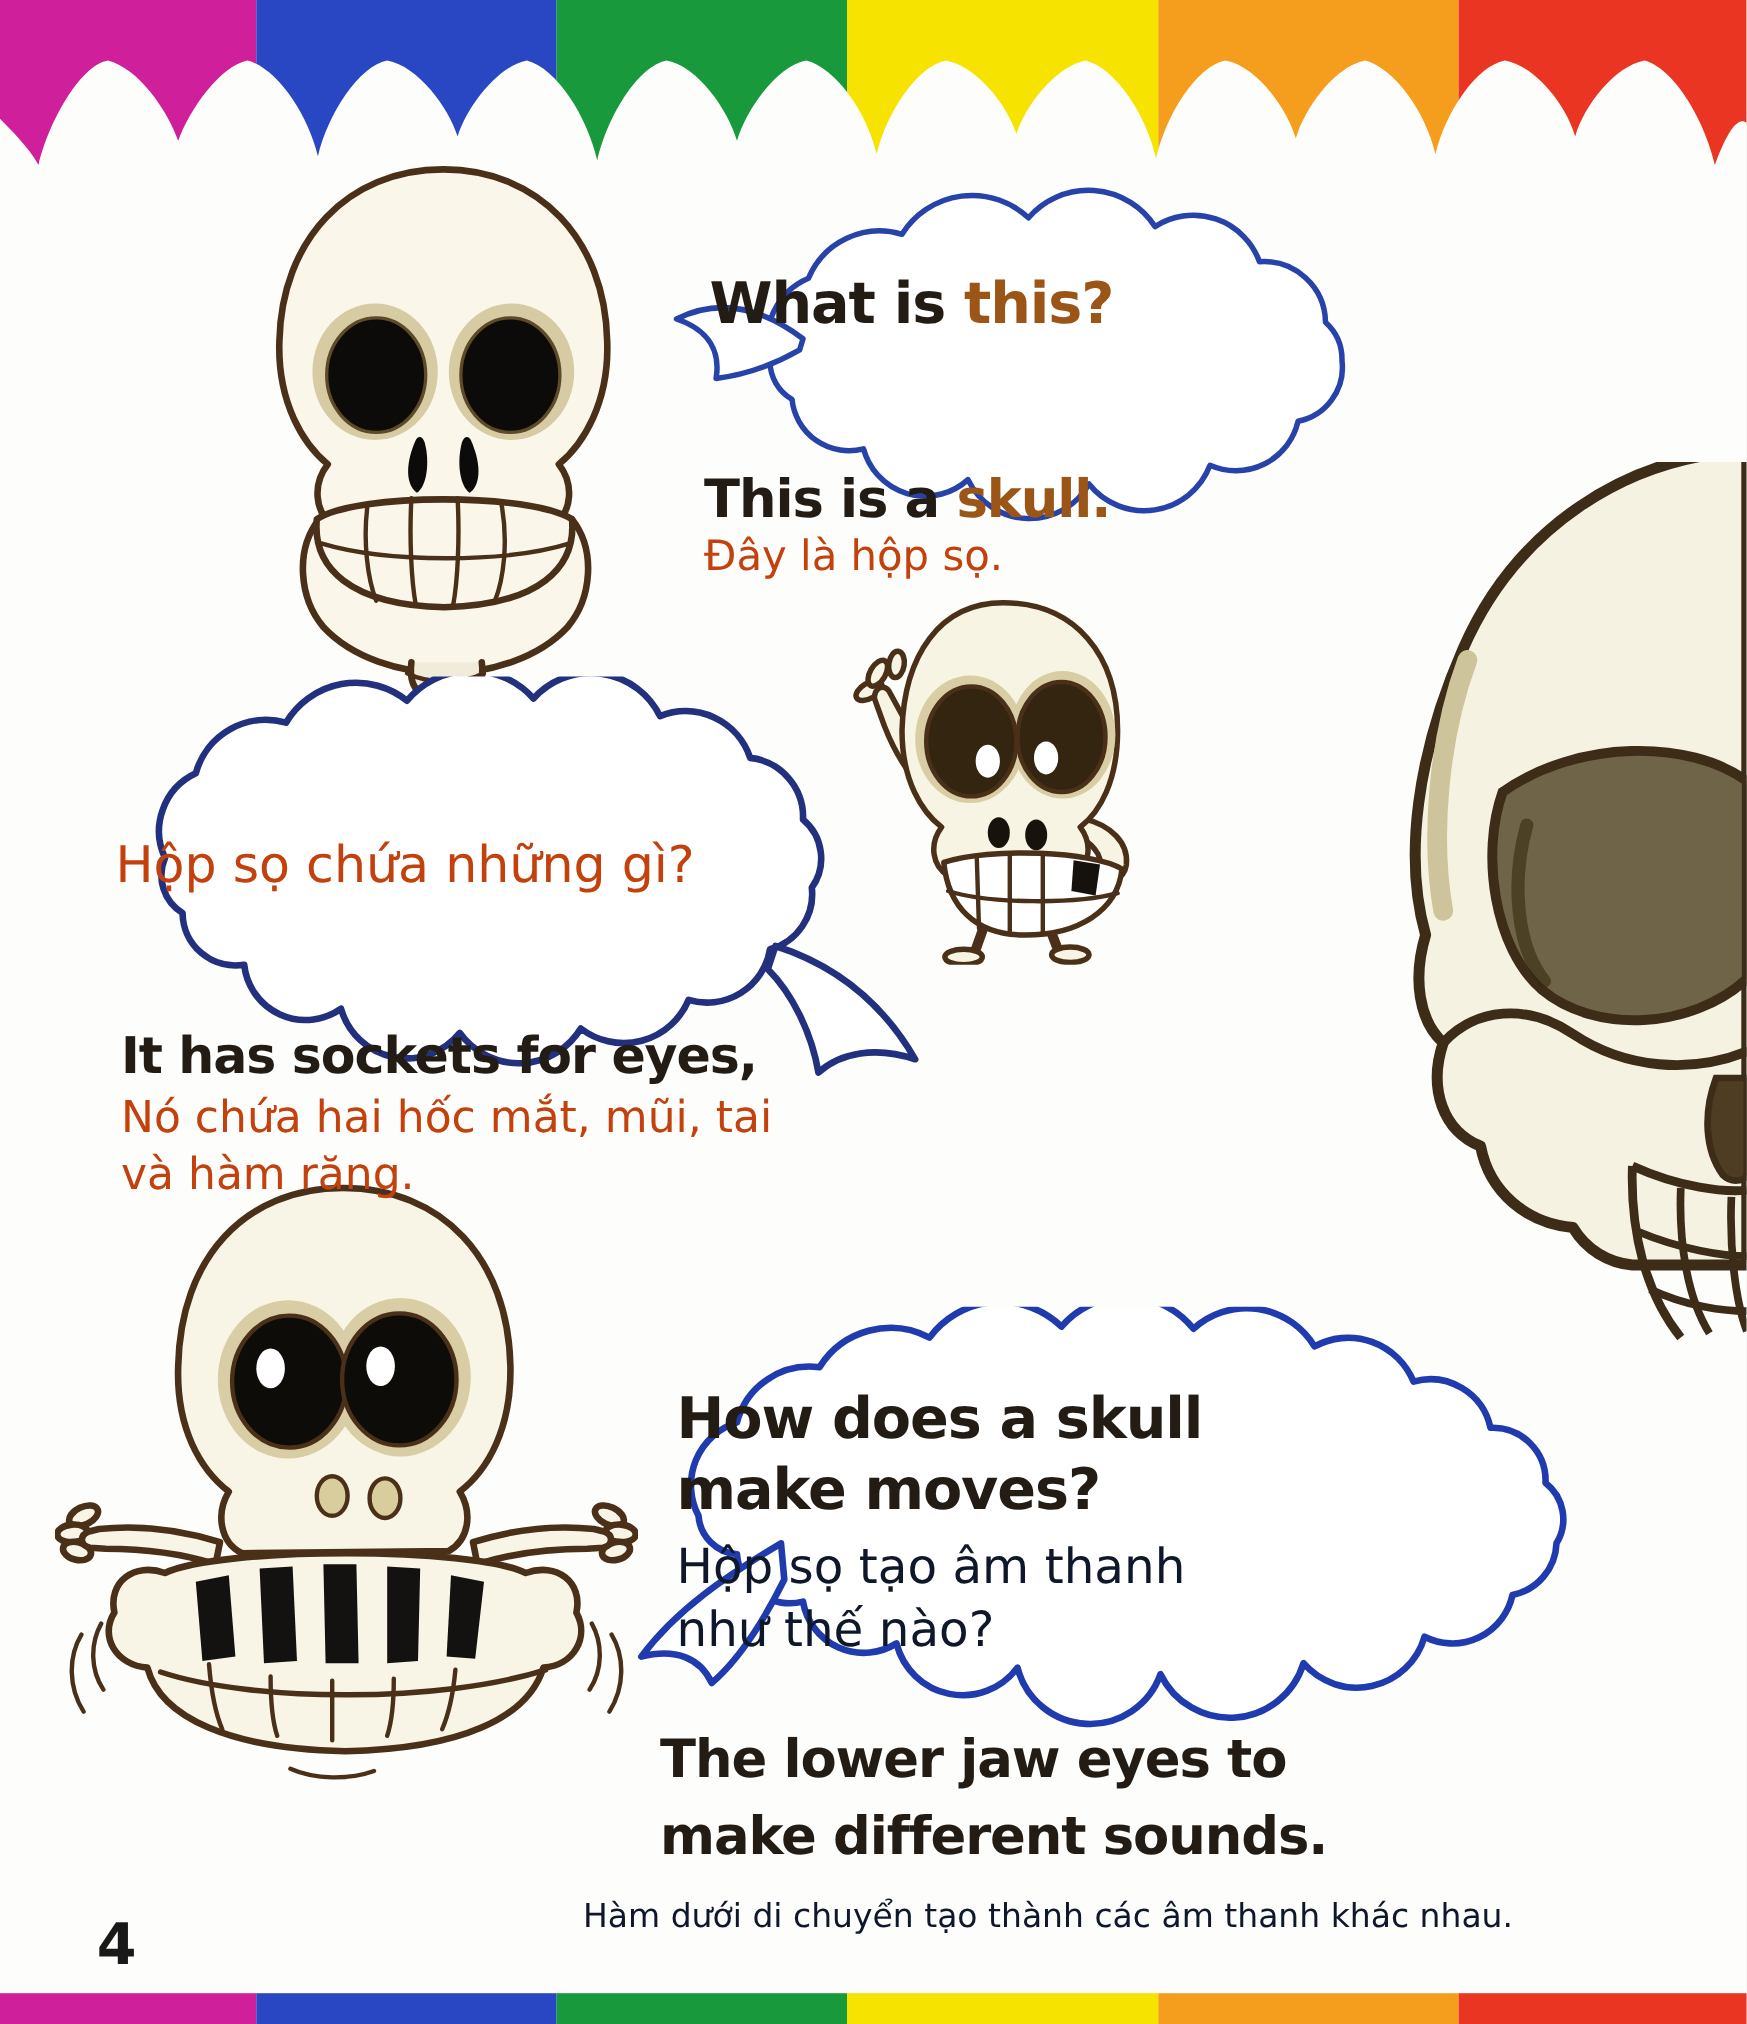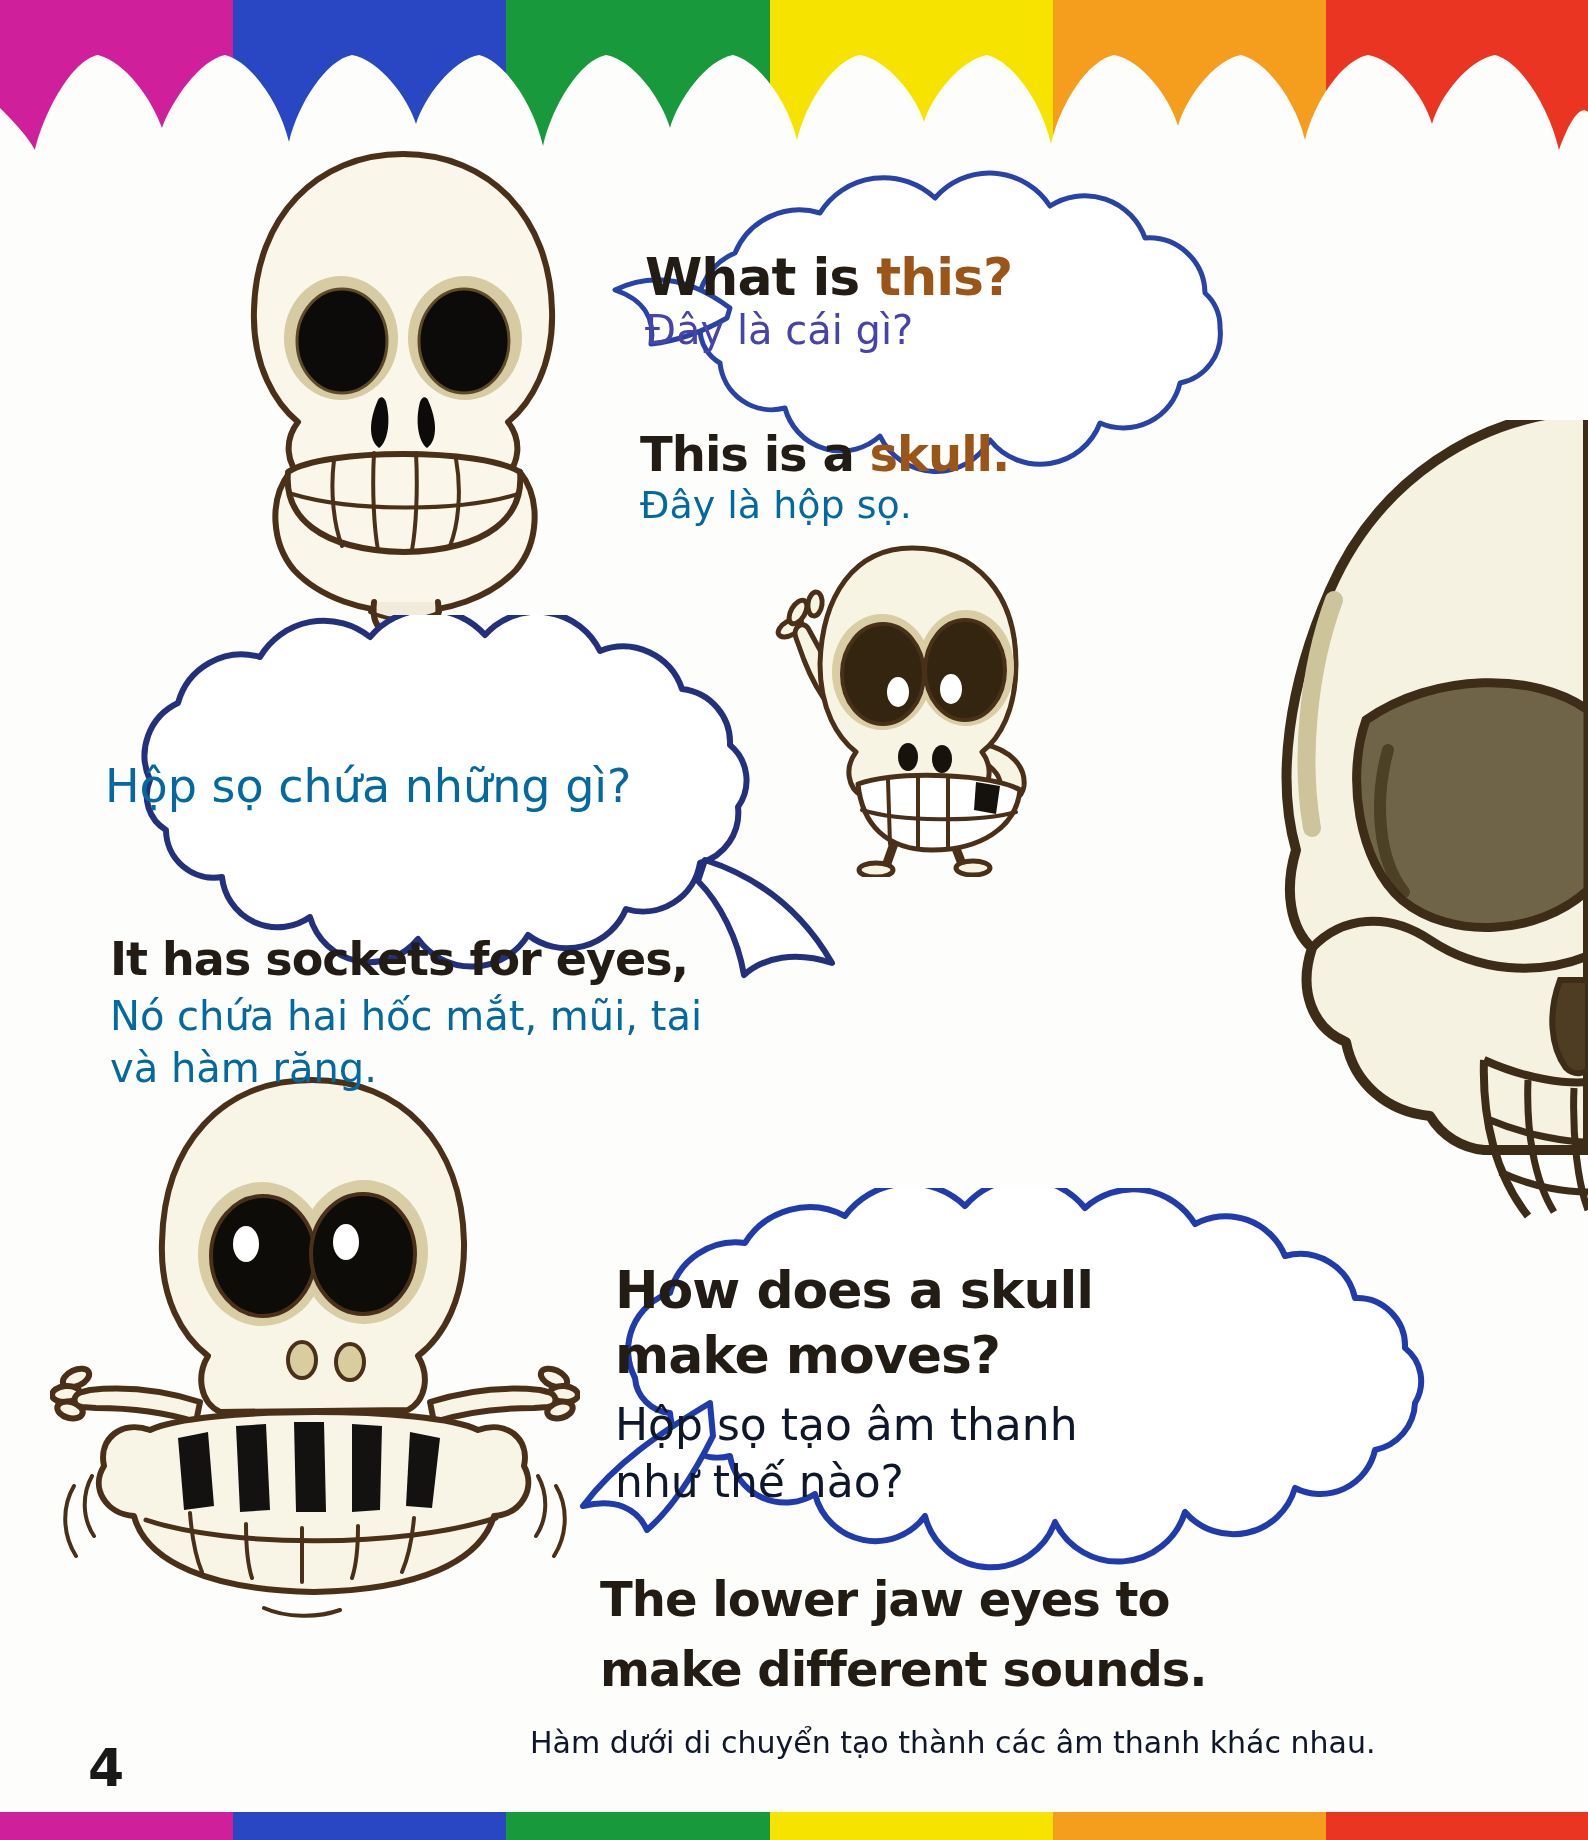--- a/index.html
+++ b/index.html
@@ -7,21 +7,21 @@
         font-family:"DejaVu Sans",sans-serif;}
   .abs{position:absolute;}
   svg{display:block;}
 
   
   .tblock{position:absolute;line-height:1.12;}
   .en{font-weight:700;color:#221c15;letter-spacing:-1px;}
   .accent{color:#9a5517;}
   .vi{font-weight:400;}
   .vi-violet{color:#4643ab;}
-  .vi-navy{color:#0369a1;}
+  .vi-navy{color:#c2410c;}
   .vi-blue{color:#0f172a;}
 
   .q1-en{font-size:52px;}
   .q1-vi{font-size:40px;margin-top:2px;}
   .a1-en{font-size:48px;}
   .a1-vi{font-size:38px;margin-top:2px;}
   .q2-en{font-size:52px;}
   .q2-vi{font-size:46px;margin-top:6px;}
   .a2-en{font-size:46px;line-height:1.3;}
   .a2-vi{font-size:40px;line-height:1.3;}
@@ -194,21 +194,20 @@
     <ellipse cx="213" cy="198" rx="52" ry="60" fill="#0e0c08" stroke="#4a3018" stroke-width="4"></ellipse>
     <ellipse cx="313" cy="196" rx="52" ry="60" fill="#0e0c08" stroke="#4a3018" stroke-width="4"></ellipse>
     <ellipse cx="196" cy="186" rx="13" ry="18" fill="#ffffff"></ellipse>
     <ellipse cx="296" cy="184" rx="13" ry="18" fill="#ffffff"></ellipse>
     <ellipse cx="252" cy="302" rx="14" ry="18" fill="#d9cd9d" stroke="#4a3018" stroke-width="4"></ellipse>
     <ellipse cx="300" cy="304" rx="14" ry="18" fill="#d9cd9d" stroke="#4a3018" stroke-width="4"></ellipse>
   </svg>
 
   <div class="tblock" style="left:645px;top:248px;width:560px;">
     <div class="en q1-en"><span>What is </span><span class="accent">this?</span></div>
-    <div class="vi vi-violet q1-vi">Đây là cái gì?</div>
   </div>
 
   <div class="tblock" style="left:640px;top:428px;width:540px;">
     <div class="en a1-en"><span>This is a </span><span class="accent">skull.</span></div>
     <div class="vi vi-navy a1-vi">Đây là hộp sọ.</div>
   </div>
 
   <div class="tblock" style="left:105px;top:755px;width:700px;">
     <div class="vi vi-navy q2-vi">Hộp sọ chứa những gì?</div>
   </div>

